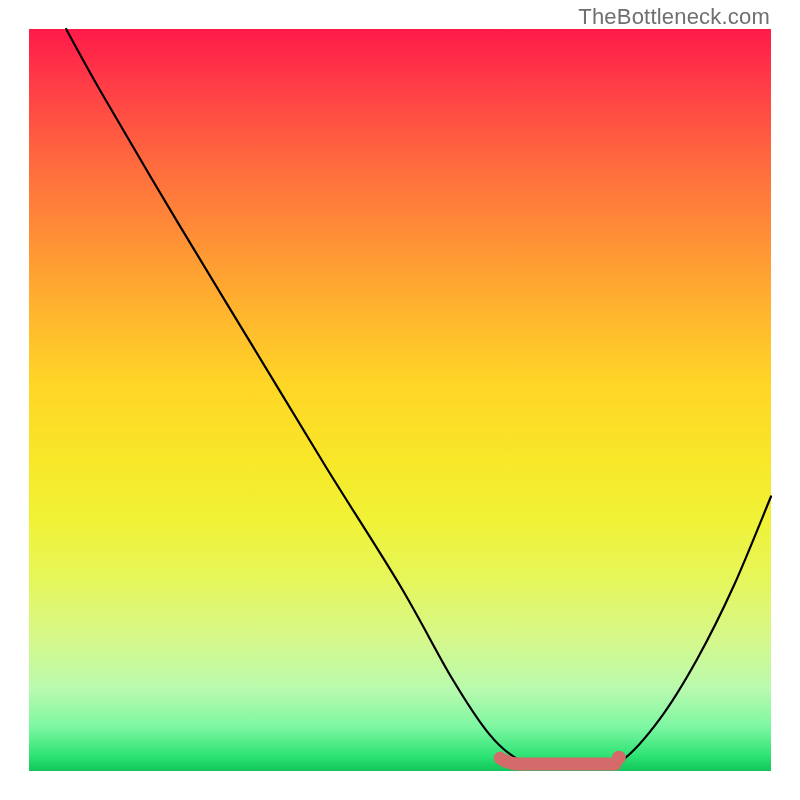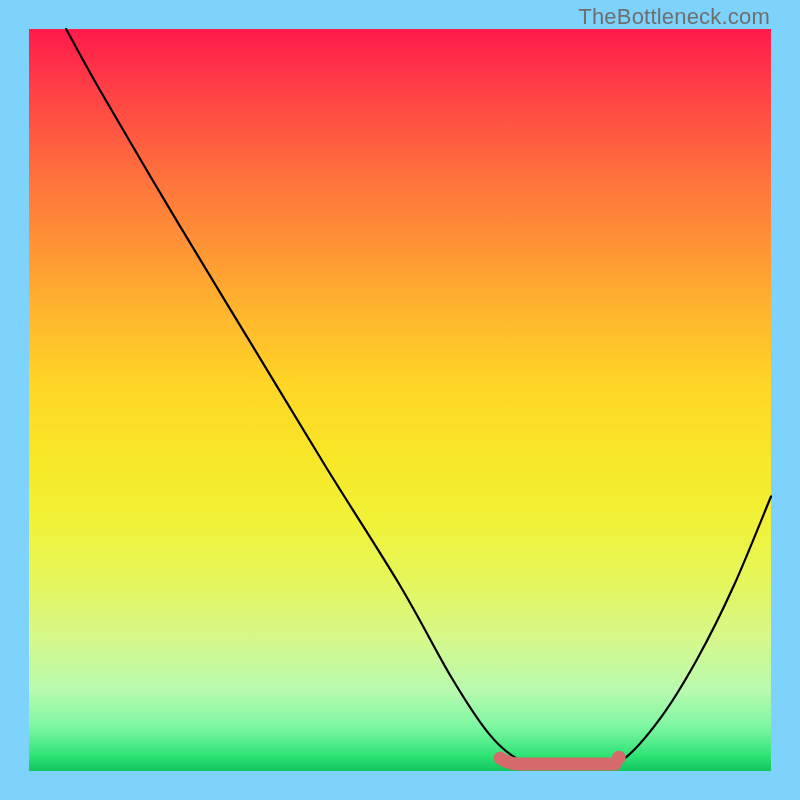--- a/index.html
+++ b/index.html
@@ -8,21 +8,21 @@
     width: 800px;
     height: 800px;
     background: #000;
     font-family: Arial, Helvetica, sans-serif;
     overflow: hidden;
   }
   .frame {
     position: relative;
     width: 800px;
     height: 800px;
-    background: #7dd3fc;
+    background: #ffffff;
   }
   .plot-area {
     position: absolute;
     left: 29px;
     top: 29px;
     width: 742px;
     height: 742px;
     
     background: linear-gradient(
       to bottom,

